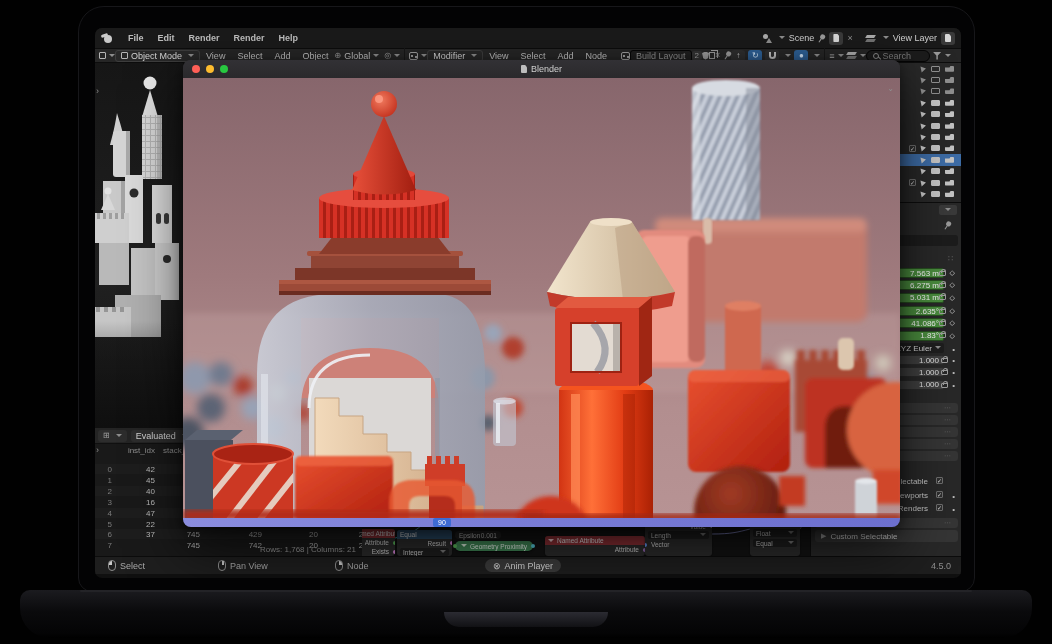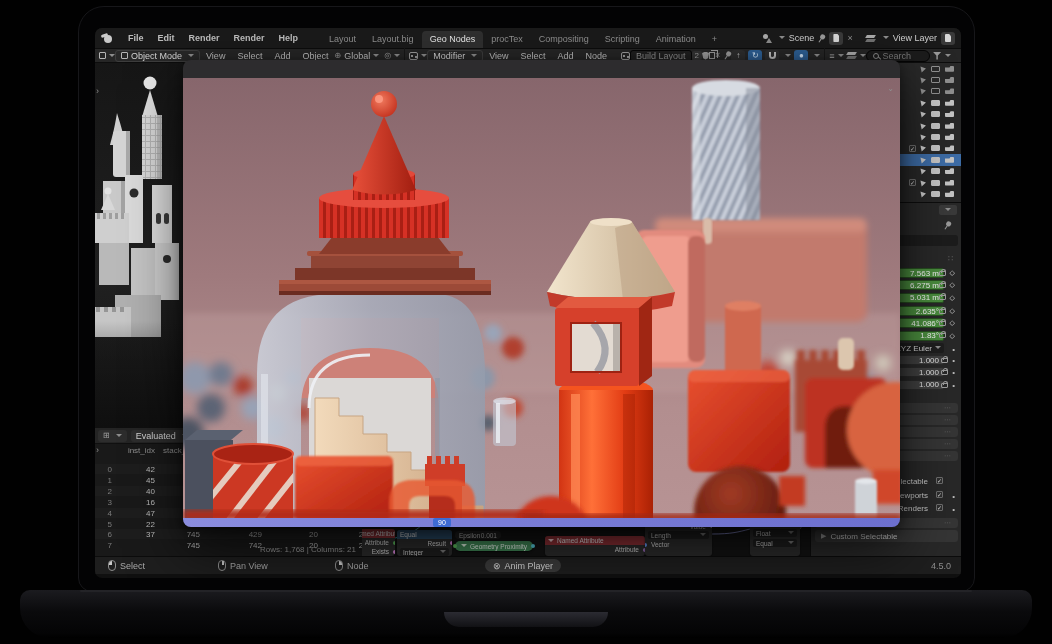--- a/index.html
+++ b/index.html
@@ -169,30 +169,20 @@
 
     <div class="topbar">
       <span class="blogo"></span>
       <span id="top-menus" style="display:flex">
           <span class="menu-item t">File</span>
           <span class="menu-item t">Edit</span>
           <span class="menu-item t">Render</span>
           <span class="menu-item t">Render</span>
           <span class="menu-item t">Help</span>
         </span>
-      <span class="tabs" id="ws-tabs">
-          <span class="tab t">Layout</span>
-          <span class="tab t">Layout.big</span>
-          <span class="tab t active">Geo Nodes</span>
-          <span class="tab t">procTex</span>
-          <span class="tab t">Compositing</span>
-          <span class="tab t">Scripting</span>
-          <span class="tab t">Animation</span>
-          <span class="tab t">+</span>
-        </span>
       <span class="top-right">
         <span class="i-scene"></span>
           <span class="caret"></span>
         <span class="fieldtxt t">Scene</span>
         <span class="i-pin"></span>
         <span class="ibtn">
             <span class="i-doc"></span>
           </span>
         <span class="xg">×</span>
         <span style="width:5px"></span>
@@ -656,20 +646,29 @@
             <span class="t">Node</span>
           </span></span>
       <span class="player-pill">
         <span>⊗</span>
         <span class="t">Anim Player</span>
       </span>
       <span class="version">4.5.0</span>
     </div>
 
     <div class="rwin">
+      <div class="rtitle">
+        <div class="lights">
+          <span class="light" style="background:#ff5f57"></span>
+          <span class="light" style="background:#febc2e"></span>
+          <span class="light" style="background:#28c840"></span>
+        </div>
+        <span class="i-doc" style="margin-right:4px;background:#bdbdbd"></span>
+        <span class="t">Blender</span>
+      </div>
       <div class="rchev">⌄</div>
       <div class="rart">
       <svg viewBox="0 0 717 440" width="717" height="440">
         <defs>
           <linearGradient id="bgG" x1="0" y1="0" x2="0" y2="1">
             <stop offset="0" stop-color="#87666c"></stop>
                 <stop offset=".45" stop-color="#9f7a7d"></stop>
             <stop offset=".75" stop-color="#b28e8f"></stop>
                 <stop offset="1" stop-color="#b79394"></stop>
           </linearGradient>

